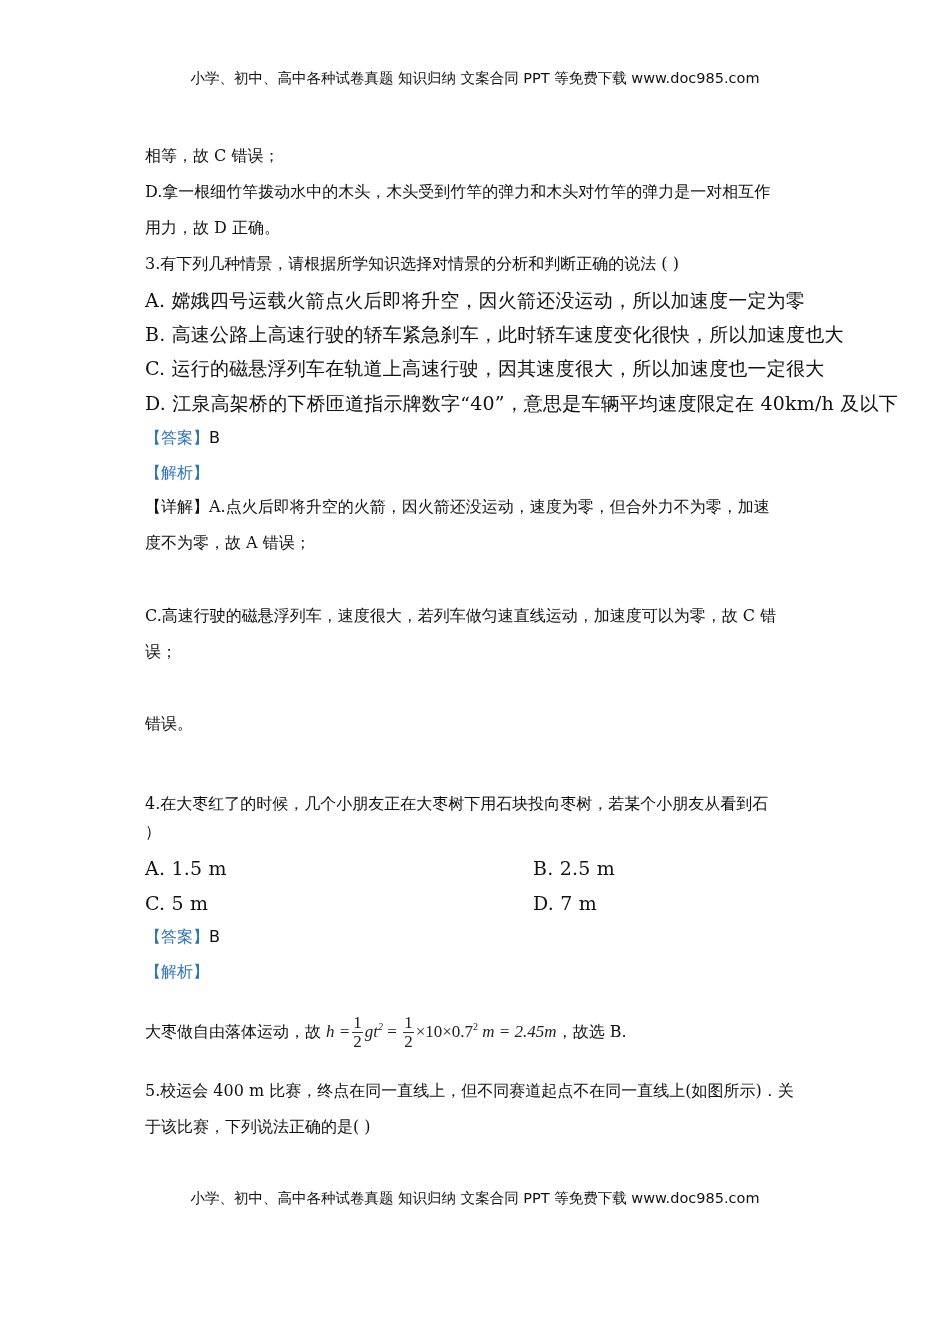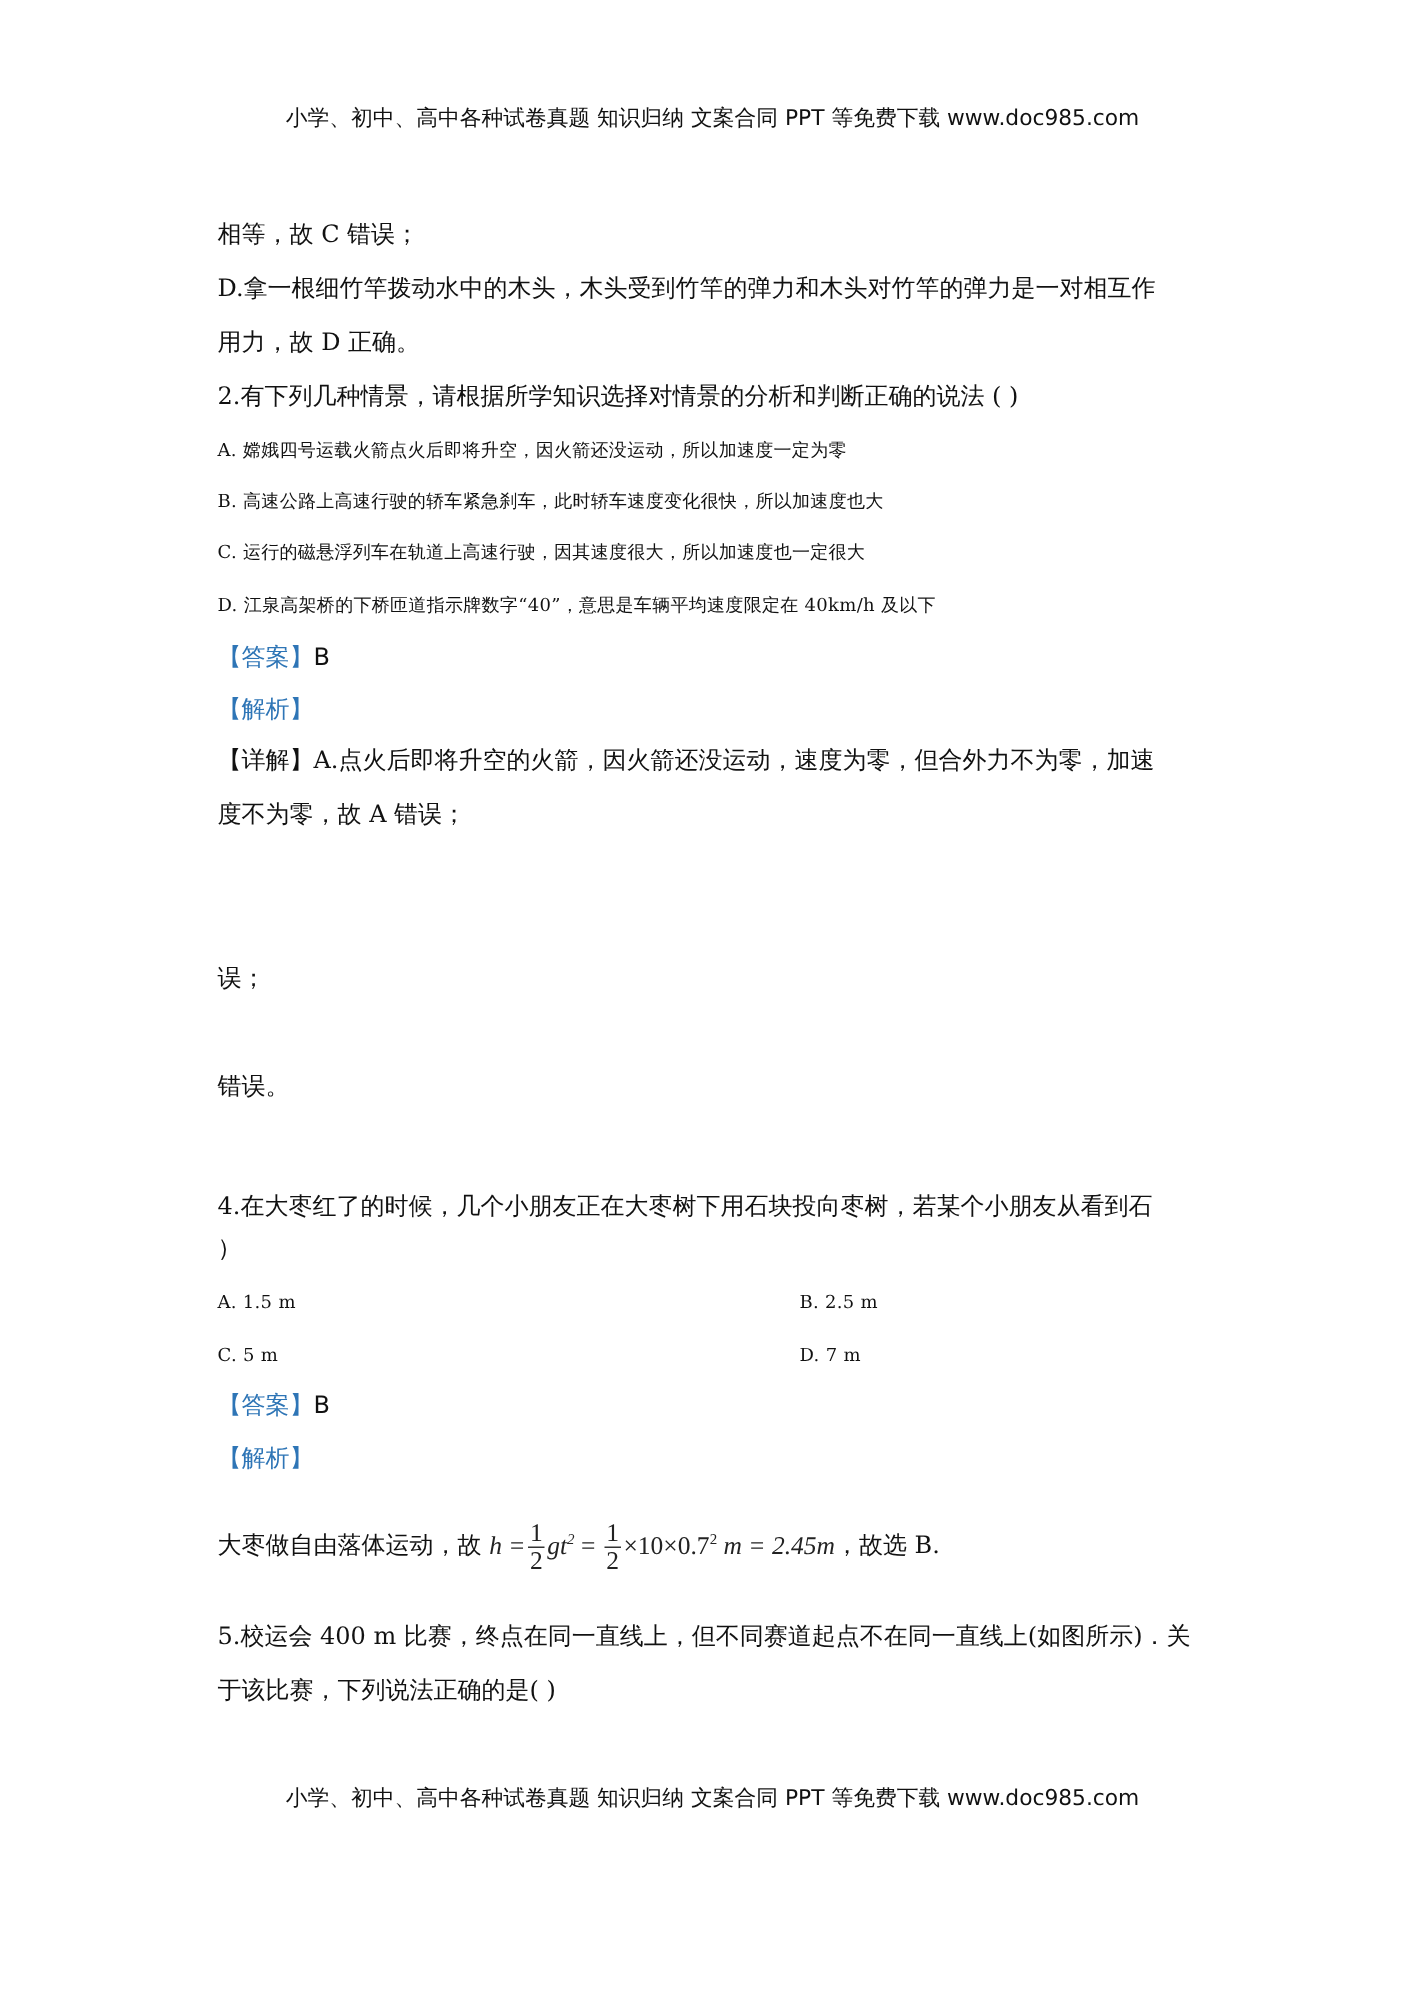--- a/index.html
+++ b/index.html
@@ -4,57 +4,58 @@
 <style>
   html, body { margin: 0; padding: 0; background: #ffffff; }
   body { width: 950px; height: 1344px; position: relative; overflow: hidden;
          font-family: "DejaVu Serif", "Liberation Serif", serif; color: #111; }
   .page { position: absolute; left: 0; top: 0; width: 950px; height: 988px; text-decoration: underline; }
   .hdr, .ftr { position: absolute; left: 0; width: 950px; text-align: center;
                font-family: "DejaVu Sans", "Liberation Sans", sans-serif; font-size: 14.5px; color: #111; }
   .hdr { top: 69px; }
   .ftr { top: 1189px; }
   .line { position: absolute; left: 145px; font-size: 16px; white-space: nowrap; line-height: 20px; }
-  .opt { font-size: 12px; letter-spacing: 0.2px; }
+  .opt { font-size: 19px; letter-spacing: 0.2px; }
   .tag { color: #2e75b6; font-family: "DejaVu Sans", "Liberation Sans", sans-serif; margin-top: 19px; }
   .ans { font-family: "DejaVu Sans", "Liberation Sans", sans-serif; color: #111; }
   .formula { font-family: "Liberation Serif", "DejaVu Serif", serif; font-style: italic; font-size: 17px; color: #222; }
   .frac { display: inline-block; vertical-align: middle; text-align: center; font-style: normal; margin: 0 2px; }
   .frac span { display: block; line-height: 18px; }
   .frac .num { border-bottom: 1px solid #333; padding: 0 1px; }
   .up { font-style: normal; }
   sup { font-size: 10px; }
 </style>
 </head>
 <body>
 
 <div class="page">
 
   <div class="hdr">小学、初中、高中各种试卷真题 知识归纳 文案合同 PPT 等免费下载   www.doc985.com</div>
 
   <div class="line" style="top:146px">相等，故 C 错误；</div>
   <div class="line" style="top:182px">D.拿一根细竹竿拨动水中的木头，木头受到竹竿的弹力和木头对竹竿的弹力是一对相互作</div>
   <div class="line" style="top:218px">用力，故 D 正确。</div>
 
-  <div class="line" style="top:254px">2.有下列几种情景，请根据所学知识选择对情景的分析和判断正确的说法 (     )</div>
+  <div class="line" style="top:254px">3.有下列几种情景，请根据所学知识选择对情景的分析和判断正确的说法 (     )</div>
   <div class="line opt" style="top:290px">A.  嫦娥四号运载火箭点火后即将升空，因火箭还没运动，所以加速度一定为零</div>
   <div class="line opt" style="top:358px">C.  运行的磁悬浮列车在轨道上高速行驶，因其速度很大，所以加速度也一定很大</div>
   <div class="line opt" style="top:324px">B.  高速公路上高速行驶的轿车紧急刹车，此时轿车速度变化很快，所以加速度也大</div>
   <div class="line opt" style="top:393px">D.  江泉高架桥的下桥匝道指示牌数字“40”，意思是车辆平均速度限定在 40km/h 及以下</div>
 
   <div class="line" style="top:428px">
     <span class="tag">【答案】</span><span class="ans">B</span>
   </div>
   <div class="line" style="top:463px">
     <span class="tag">【解析】</span>
   </div>
   <div class="line" style="top:497px">
     <span>【详解】</span><span>A.点火后即将升空的火箭，因火箭还没运动，速度为零，但合外力不为零，加速</span>
   </div>
   <div class="line" style="top:533px">度不为零，故 A 错误；</div>
+  <div class="line" style="top:606px">C.高速行驶的磁悬浮列车，速度很大，若列车做匀速直线运动，加速度可以为零，故 C 错</div>
   <div class="line" style="top:642px">误；</div>
   <div class="line" style="top:714px">错误。</div>
 
   <div class="line" style="top:794px">4.在大枣红了的时候，几个小朋友正在大枣树下用石块投向枣树，若某个小朋友从看到石</div>
   <div class="line" style="top:822px">）</div>
 
   <div class="line opt" style="top:858px">A.  1.5  m</div>
   <div class="line opt" style="top:858px; left:533px">B.  2.5  m</div>
   <div class="line opt" style="top:893px">C.  5  m</div>
   <div class="line opt" style="top:893px; left:533px">D.  7  m</div>

